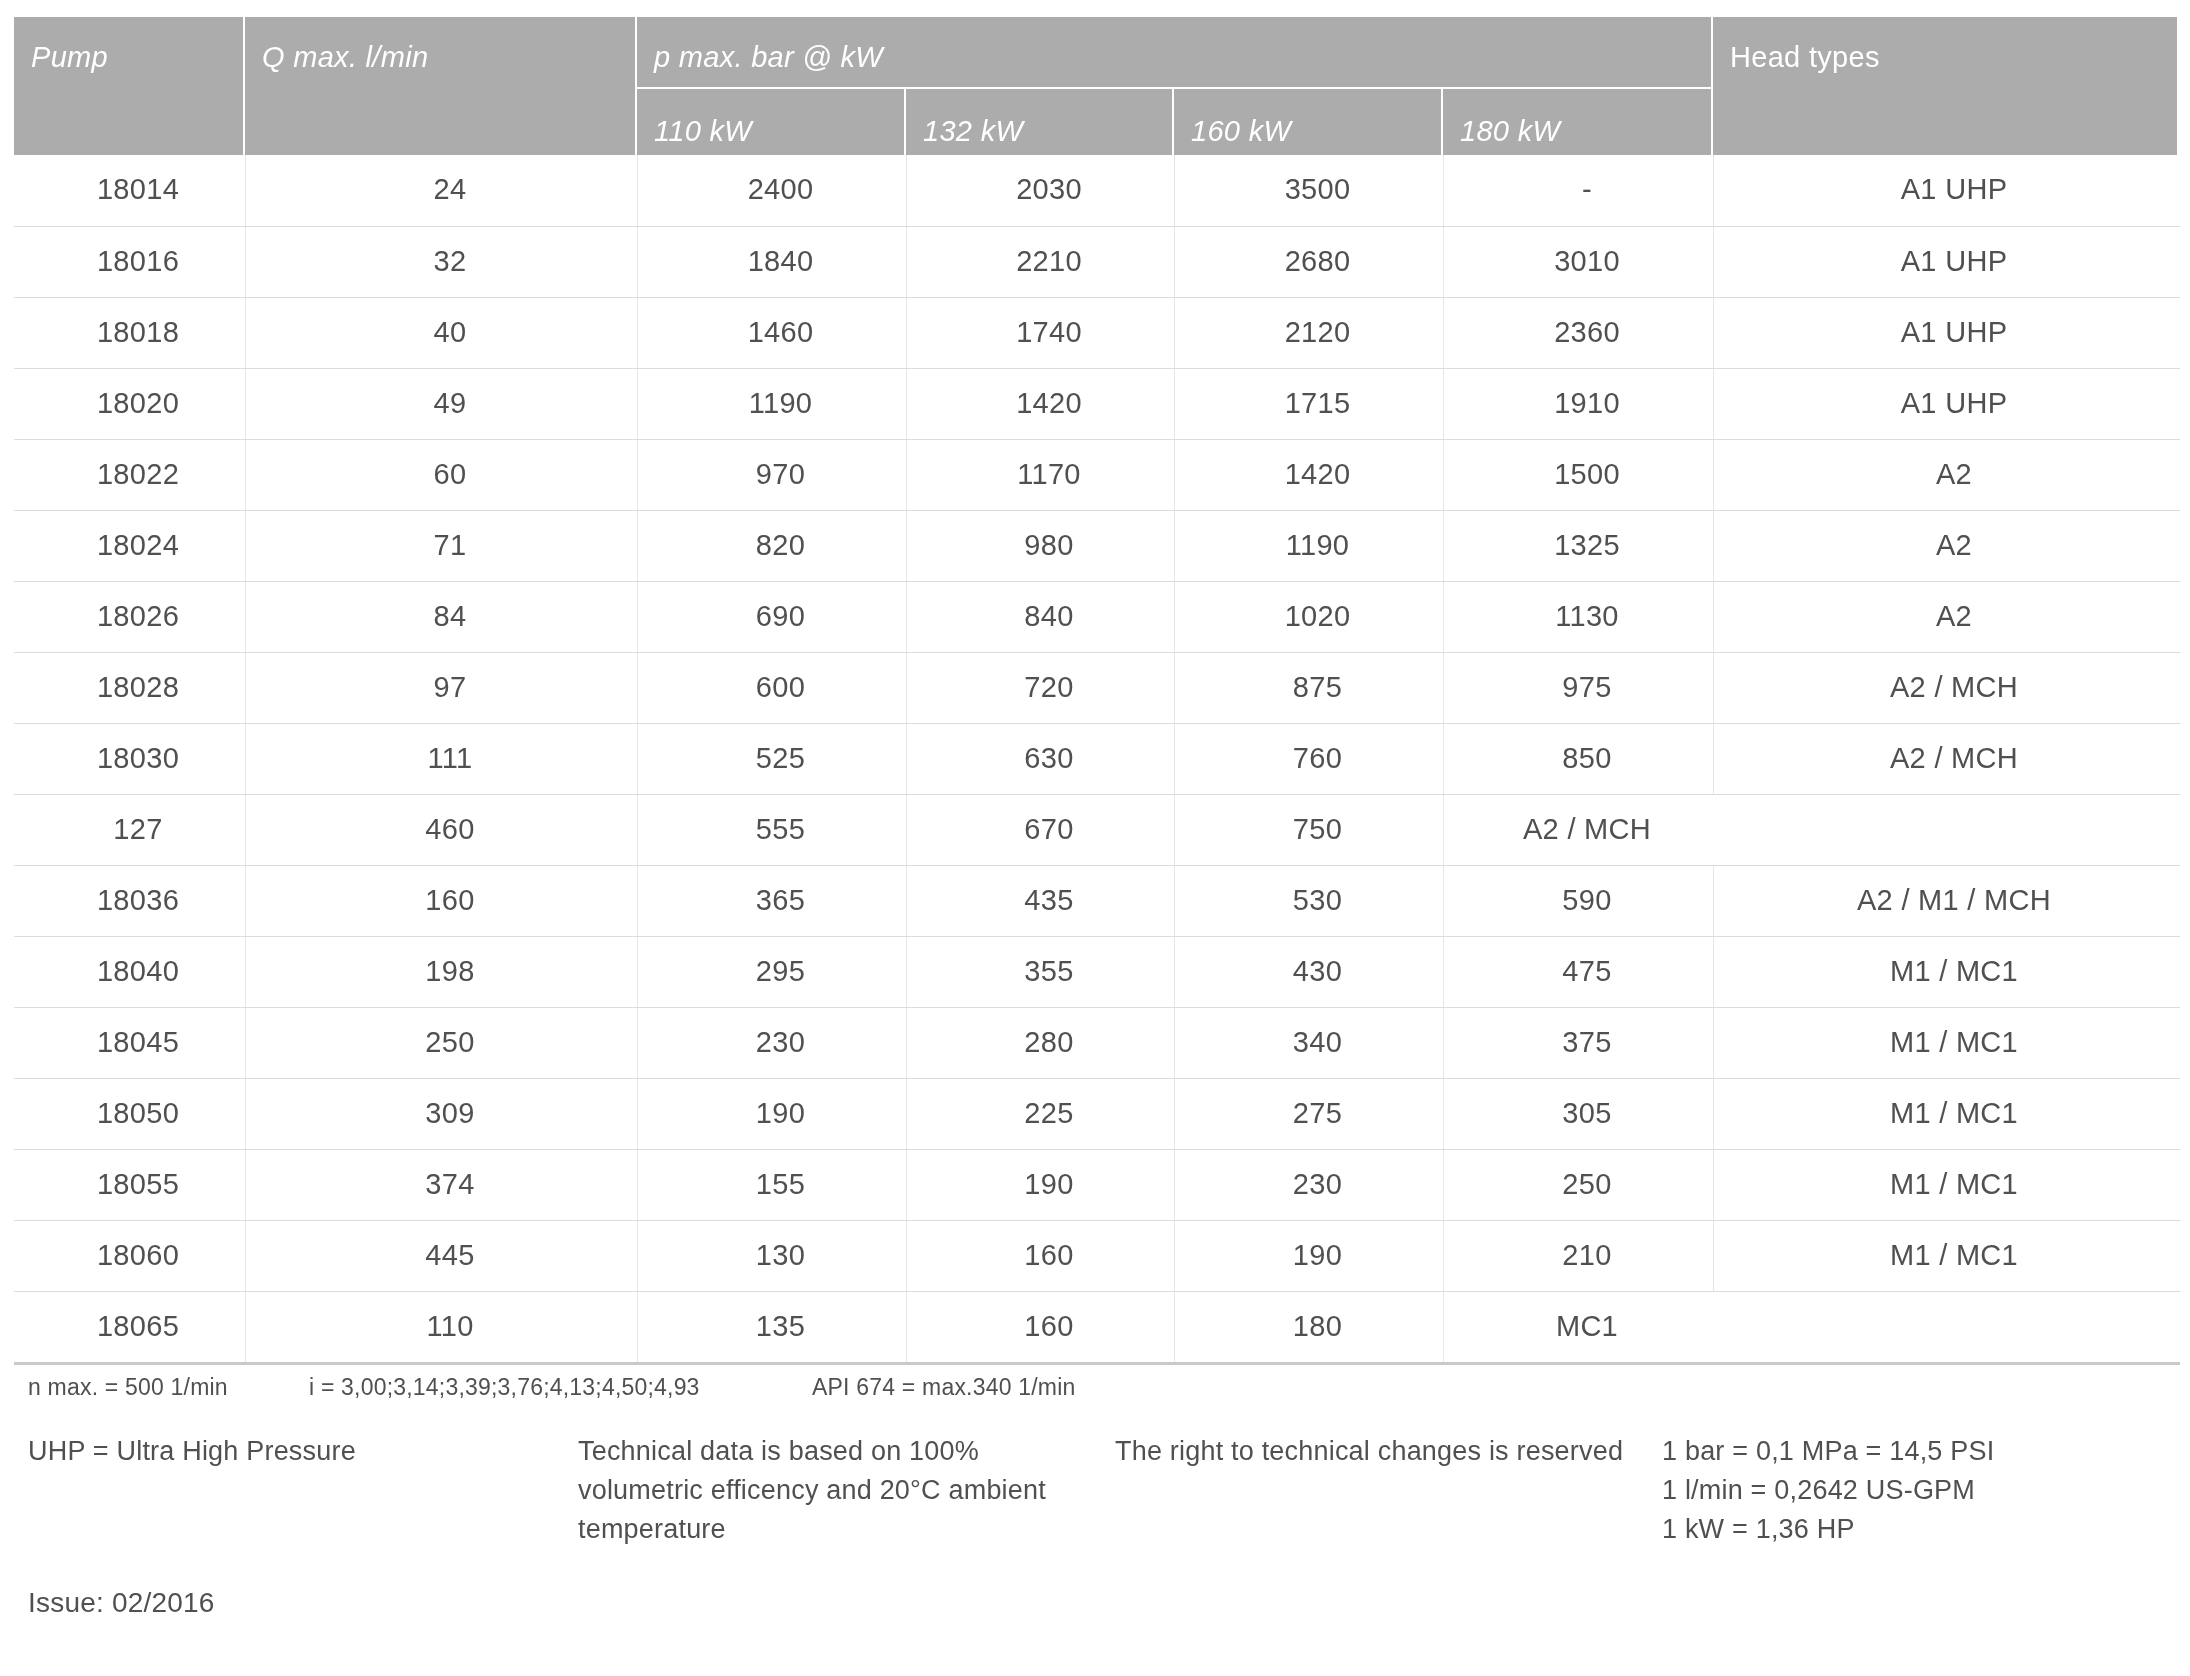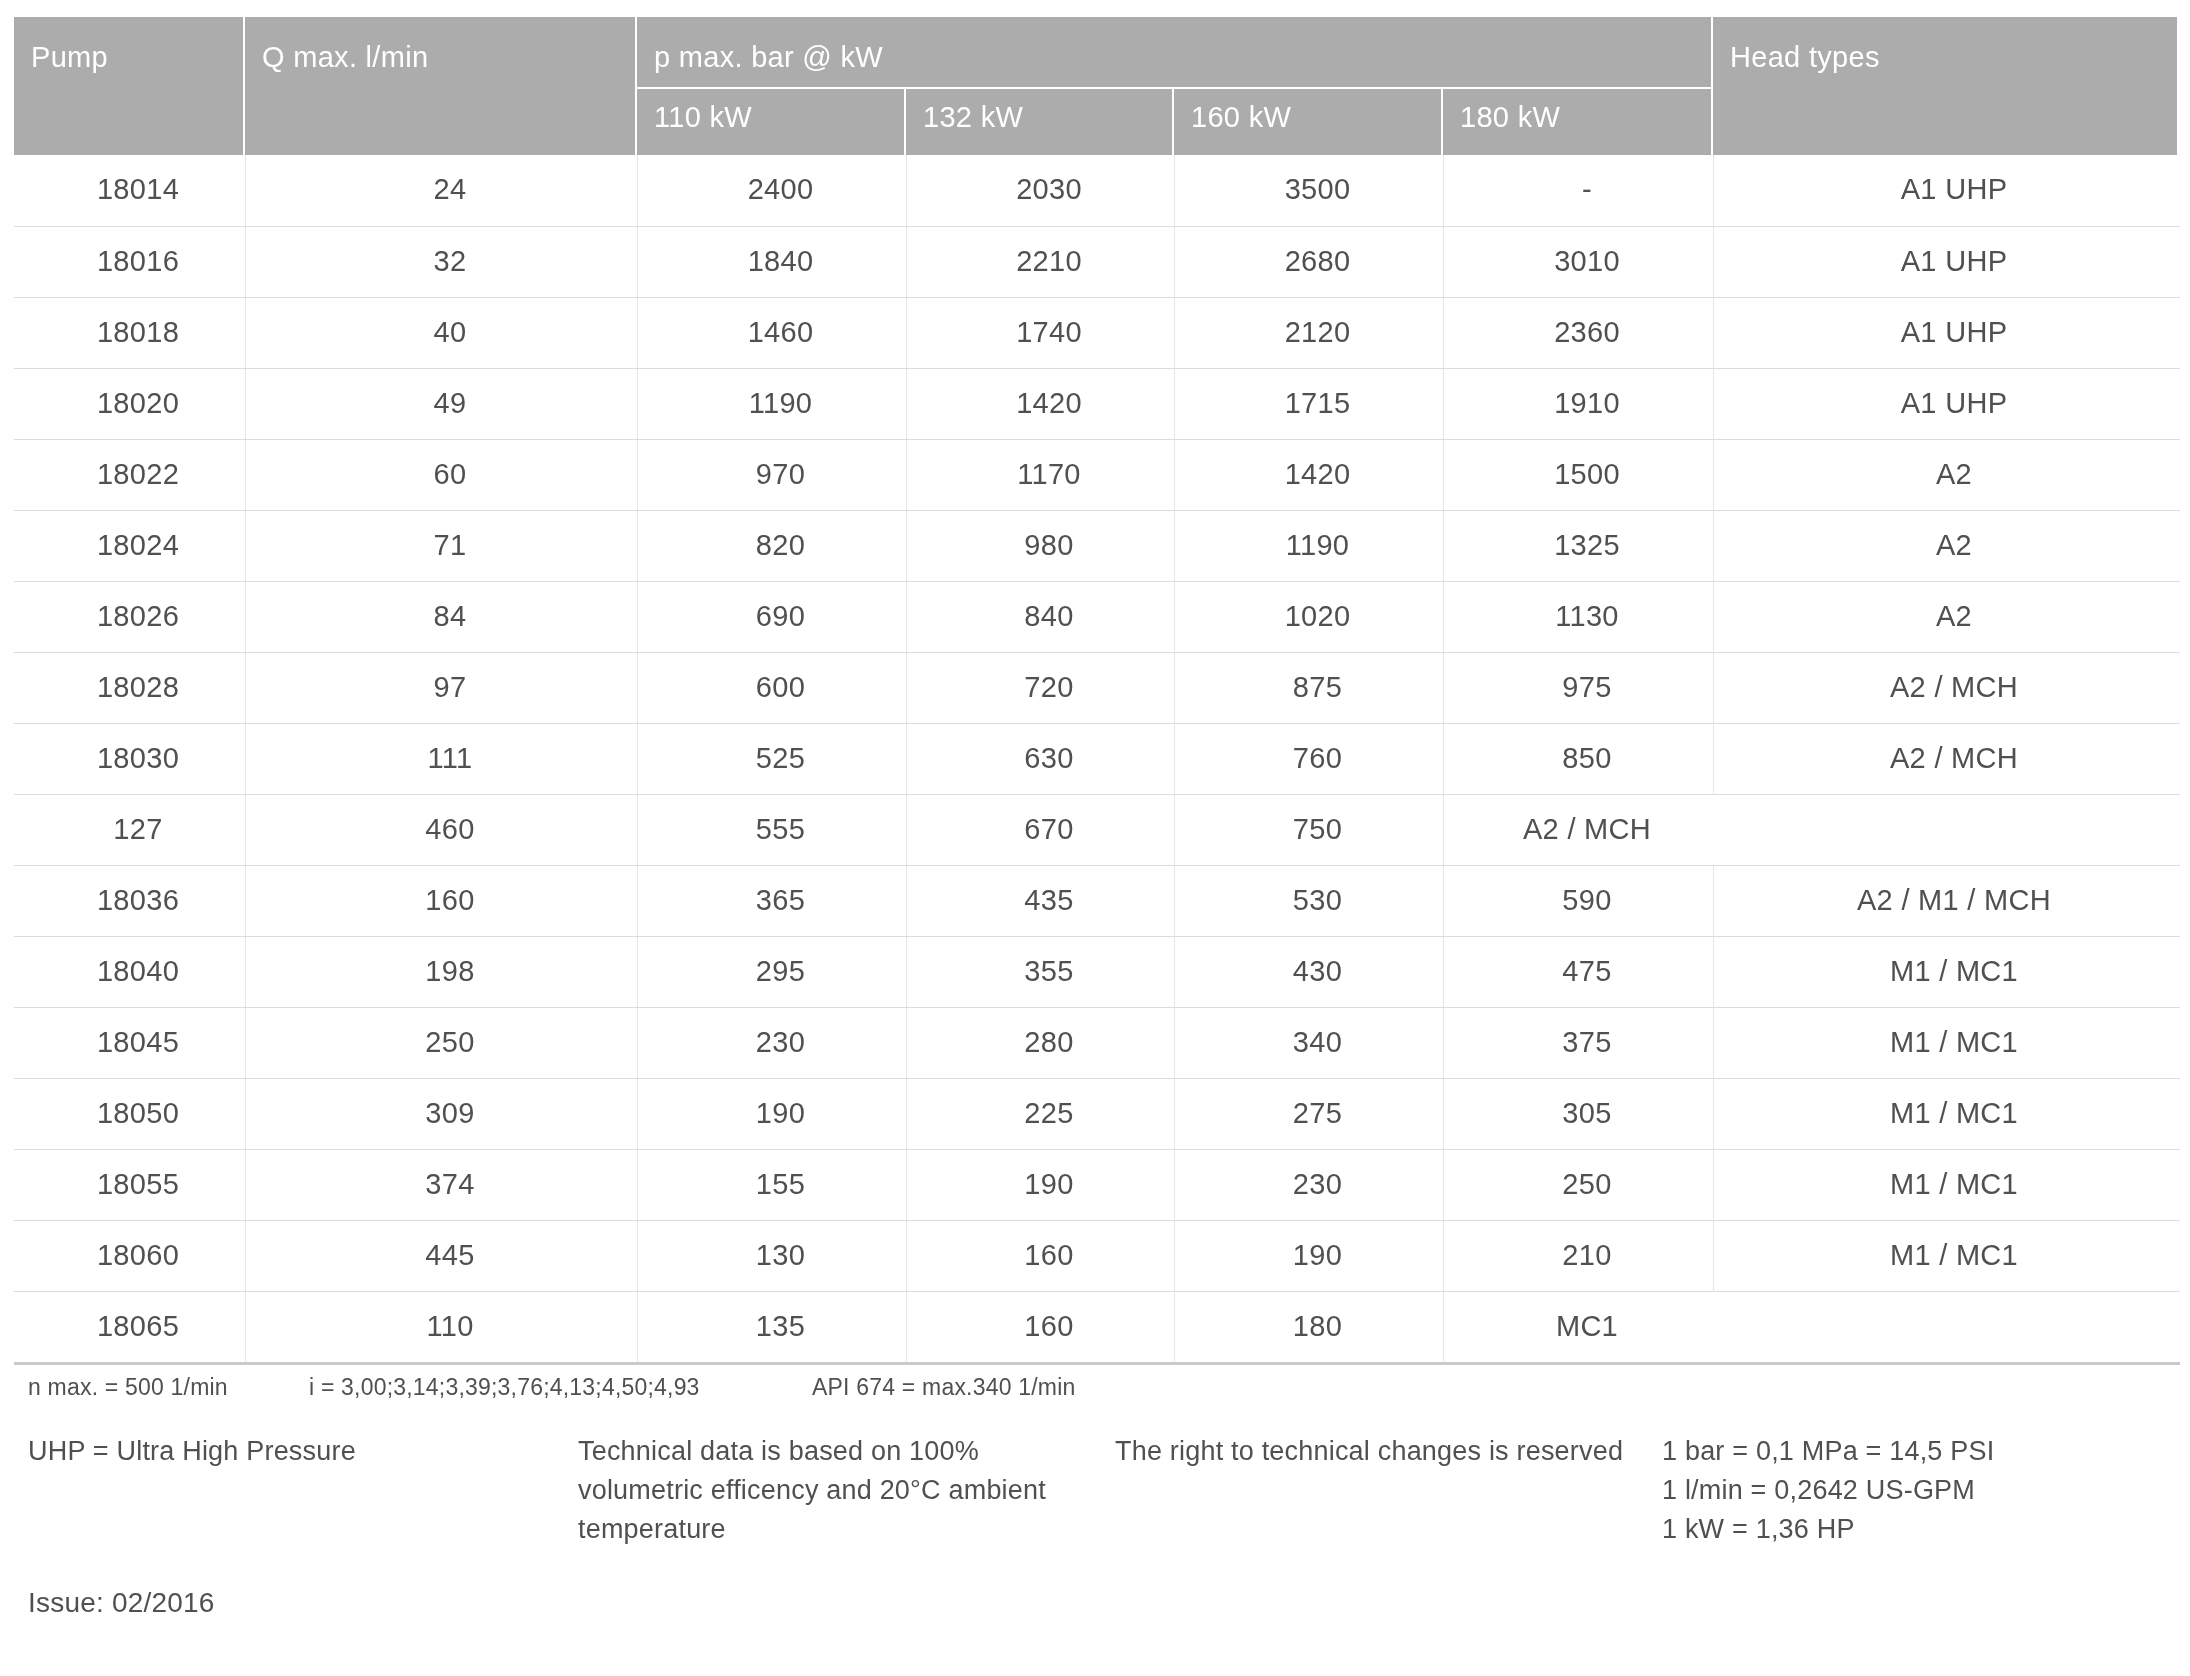--- a/index.html
+++ b/index.html
@@ -37,23 +37,23 @@
     background: #acacac;
     color: #ffffff;
     font-size: 29px;
     letter-spacing: 0.3px;
     padding: 24px 0 0 17px;
     box-sizing: border-box;
     overflow: hidden;
     white-space: nowrap;
   }
   .h.span2 { grid-row: 1 / 3; }
-  .h.brd-r { border-right: 2.8px solid #ffffff; }
+  .h.brd-r { border-right: 2.8px solid #ffffff; font-style: italic; }
   .h.pmax  { grid-column: 3 / 7; grid-row: 1; border-bottom: 2.8px solid #ffffff; }
-  .h.sub   { grid-row: 2; padding-top: 12px; }
+  .h.sub   { grid-row: 2; padding-top: 26px; }
   .h.col3 { grid-column: 3; }
   .h.col4 { grid-column: 4; }
   .h.col5 { grid-column: 5; }
   .h.col6 { grid-column: 6; }
   .h.col7 { grid-column: 7; grid-row: 1 / 3; }
   
   .tbody {
     border-bottom: 3.7px solid #c9c9c9;
     text-align: center;
   }

